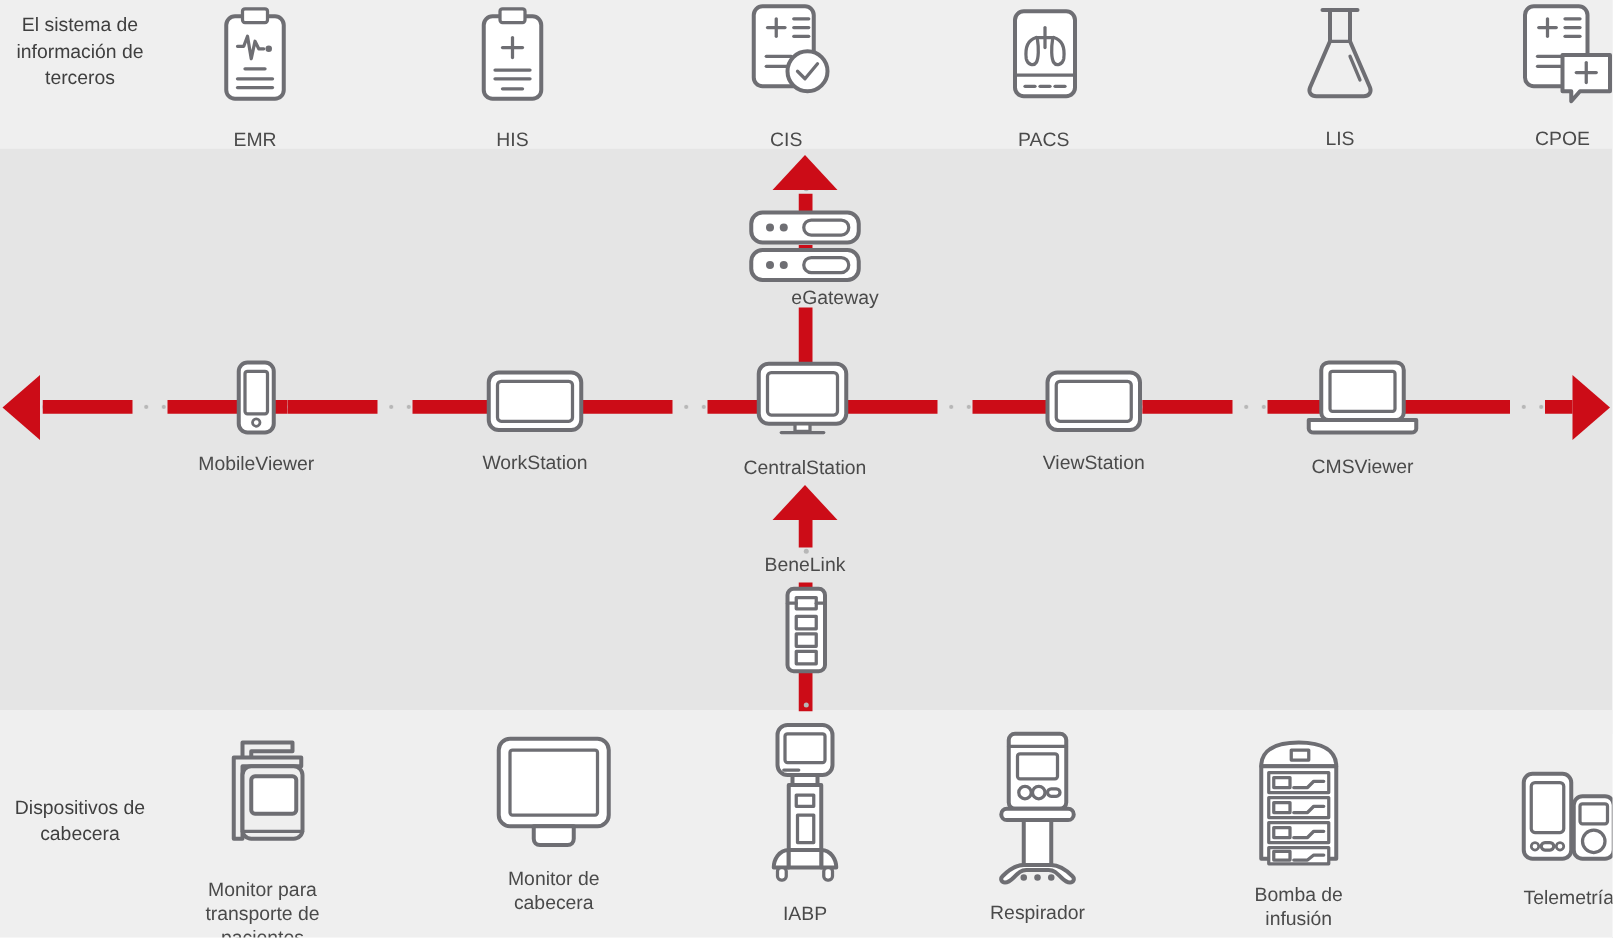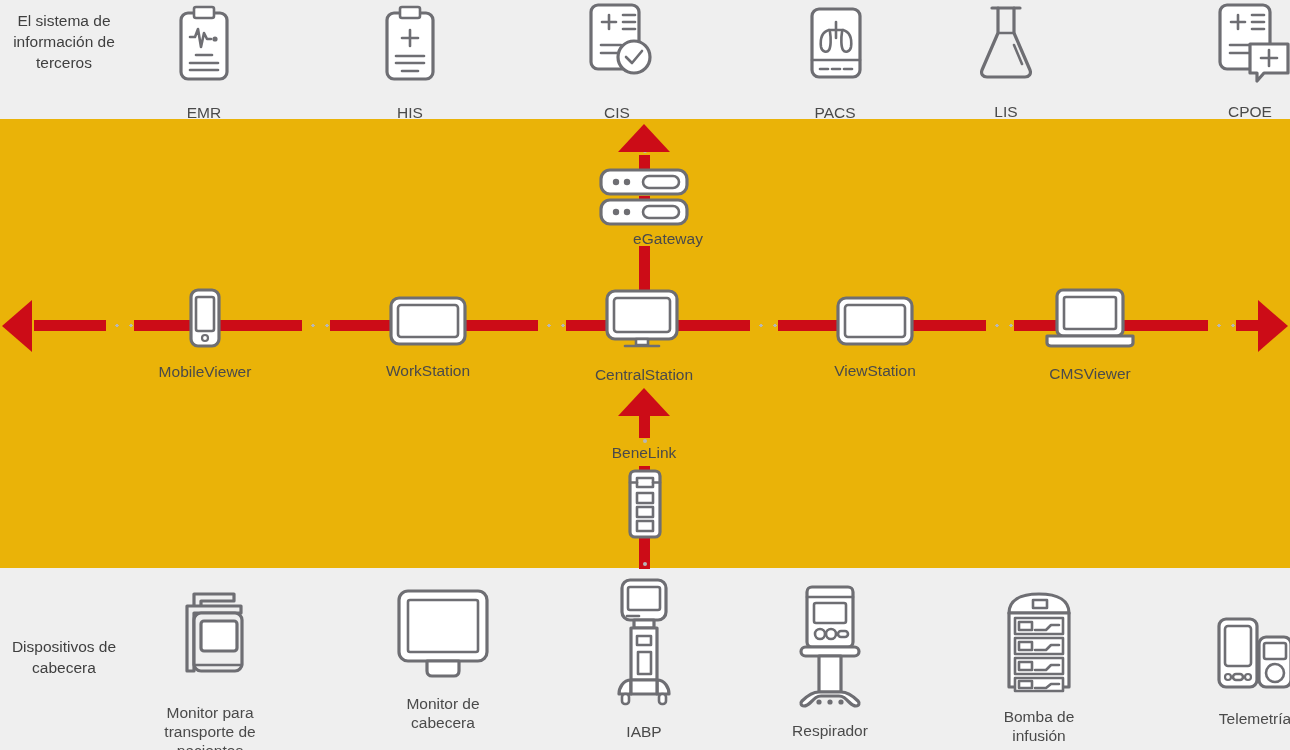--- a/index.html
+++ b/index.html
@@ -5,21 +5,21 @@
   * { box-sizing: border-box; margin: 0; padding: 0; }
   html, body {
     width: 1290px; height: 750px;
     background: #ffffff;
     font-family: "Liberation Sans", sans-serif;
     overflow: hidden;
   }
   #stage {
     position: relative;
     width: 1290px; height: 587px;
-    background: #eab308;
+    background: #e5e5e5;
   }
 
   
   .band {
     position: absolute; left: 0; width: 1290px;
     background: #efefef;
   }
   #band-top    { top: 0;    height: 119px; }
   #band-bottom { top: 568px; height: 182px; }
 
@@ -120,21 +120,21 @@
         <line class="ln-thin" x1="37" y1="25" x2="37" y2="41"></line>
         <line class="ln-thin" x1="29" y1="33" x2="45" y2="33"></line>
         <line class="ln-thin" x1="23" y1="51" x2="51" y2="51"></line>
         <line class="ln-thin" x1="23" y1="58" x2="51" y2="58"></line>
         <line class="ln-thin" x1="29" y1="66" x2="45" y2="66"></line>
       </svg>
     </div>
     <div class="cap">HIS</div>
   </div>
 
-  <div class="node" style="left:557px; top:0px; width:120px;">
+  <div class="node" style="left:569px; top:0px; width:120px;">
     <div class="glyph">
       <svg width="86" height="89" viewBox="0 0 86 89">
         <rect class="fillw" x="17" y="5" width="48" height="64" rx="7"></rect>
         <line class="ln-thin" x1="28" y1="22" x2="42" y2="22"></line>
         <line class="ln-thin" x1="35" y1="15" x2="35" y2="29"></line>
         <line class="ln-thin" x1="49" y1="15" x2="61" y2="15"></line>
         <line class="ln-thin" x1="49" y1="22" x2="61" y2="22"></line>
         <line class="ln-thin" x1="49" y1="29" x2="61" y2="29"></line>
         <line class="ln-thin" x1="27" y1="45" x2="47" y2="45"></line>
         <line class="ln-thin" x1="27" y1="53" x2="47" y2="53"></line>
@@ -155,21 +155,21 @@
         <line class="ln-thin" x1="46" y1="64" x2="54" y2="64"></line>
         <line class="ln-thin" x1="38" y1="17" x2="38" y2="33"></line>
         <path class="ln-thin" d="M38 25 L31 25 M38 25 L45 25"></path>
         <path class="ln-thin" d="M31 25 C24 27 22 34 23 42 C24 47 29 48 31 45 C33 42 33 33 32 27"></path>
         <path class="ln-thin" d="M45 25 C52 27 54 34 53 42 C52 47 47 48 45 45 C43 42 43 33 44 27"></path>
       </svg>
     </div>
     <div class="cap">PACS</div>
   </div>
 
-  <div class="node" style="left:946px; top:2px; width:120px;">
+  <div class="node" style="left:1012px; top:2px; width:120px;">
     <div class="glyph">
       <svg width="74" height="86" viewBox="0 0 74 86">
         <line class="ln" x1="23" y1="6" x2="51" y2="6"></line>
         <path class="ln" d="M29 6 L29 31 L13 68 C11.5 72 14 75 18 75 L56 75 C60 75 62.5 72 61 68 L45 31 L45 6"></path>
         <line class="ln-thin" x1="29" y1="31" x2="45" y2="31"></line>
         <line class="ln-thin" x1="45" y1="43" x2="53" y2="62"></line>
       </svg>
     </div>
     <div class="cap">LIS</div>
   </div>

